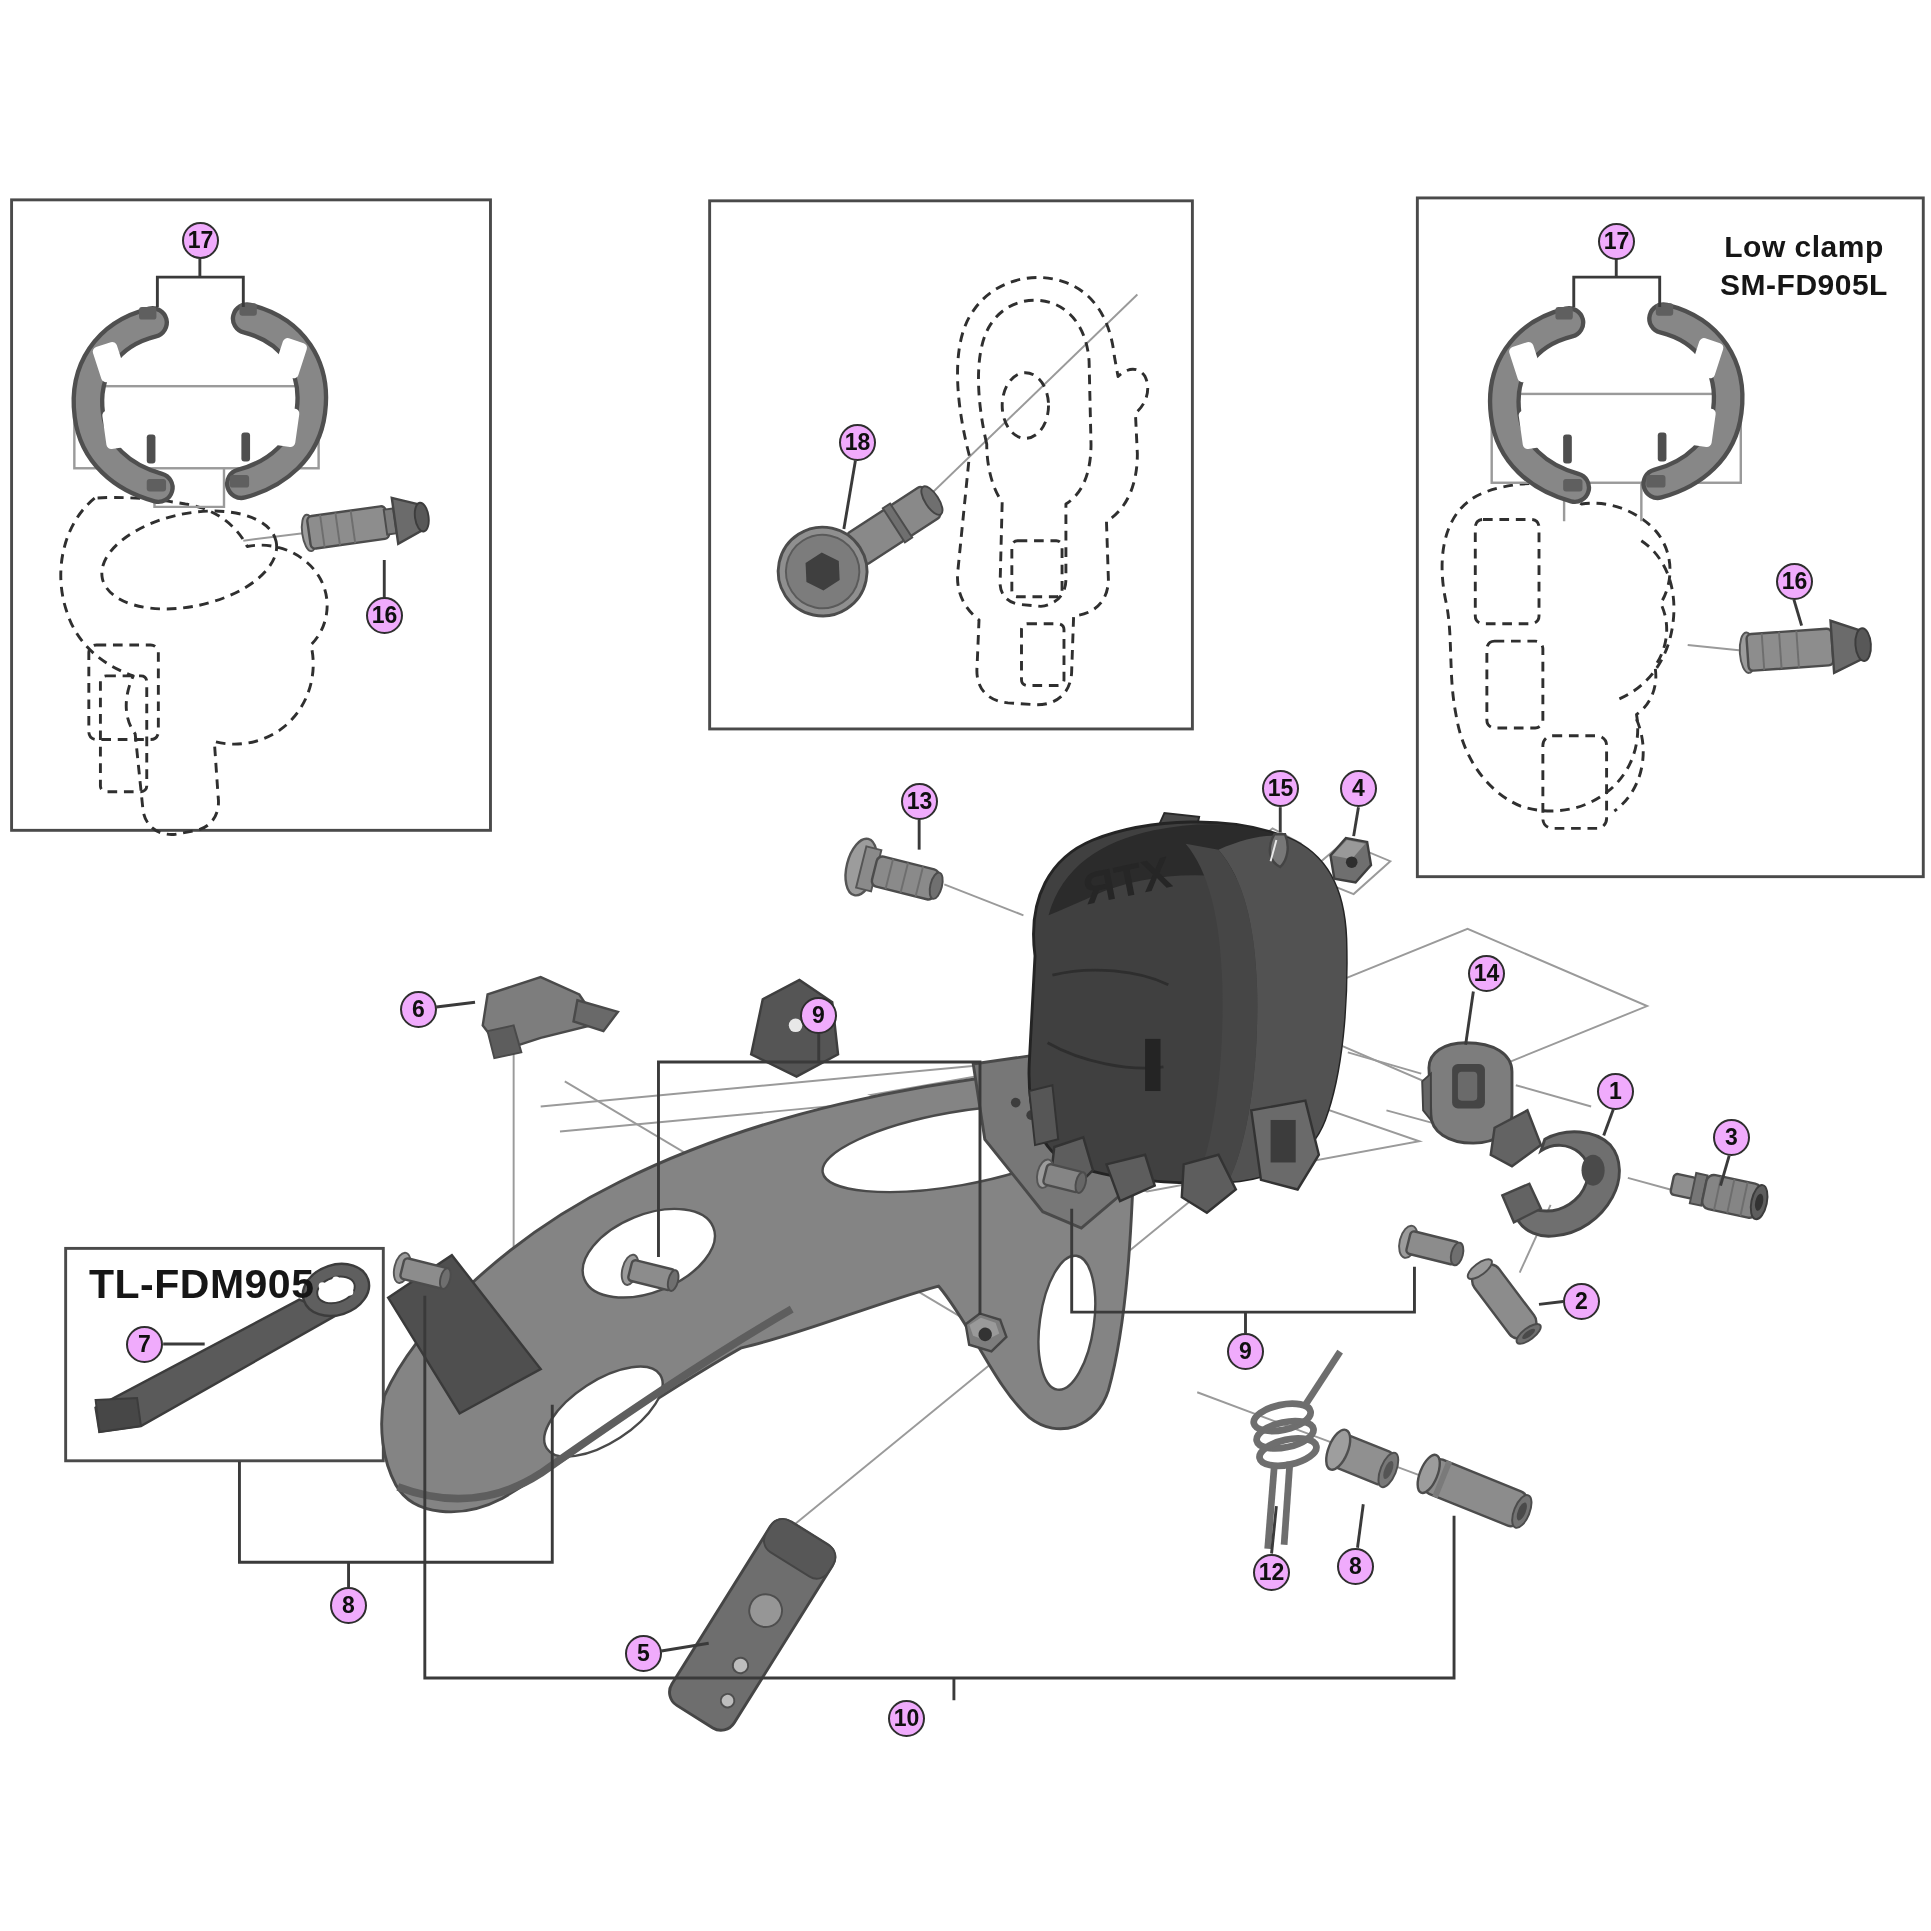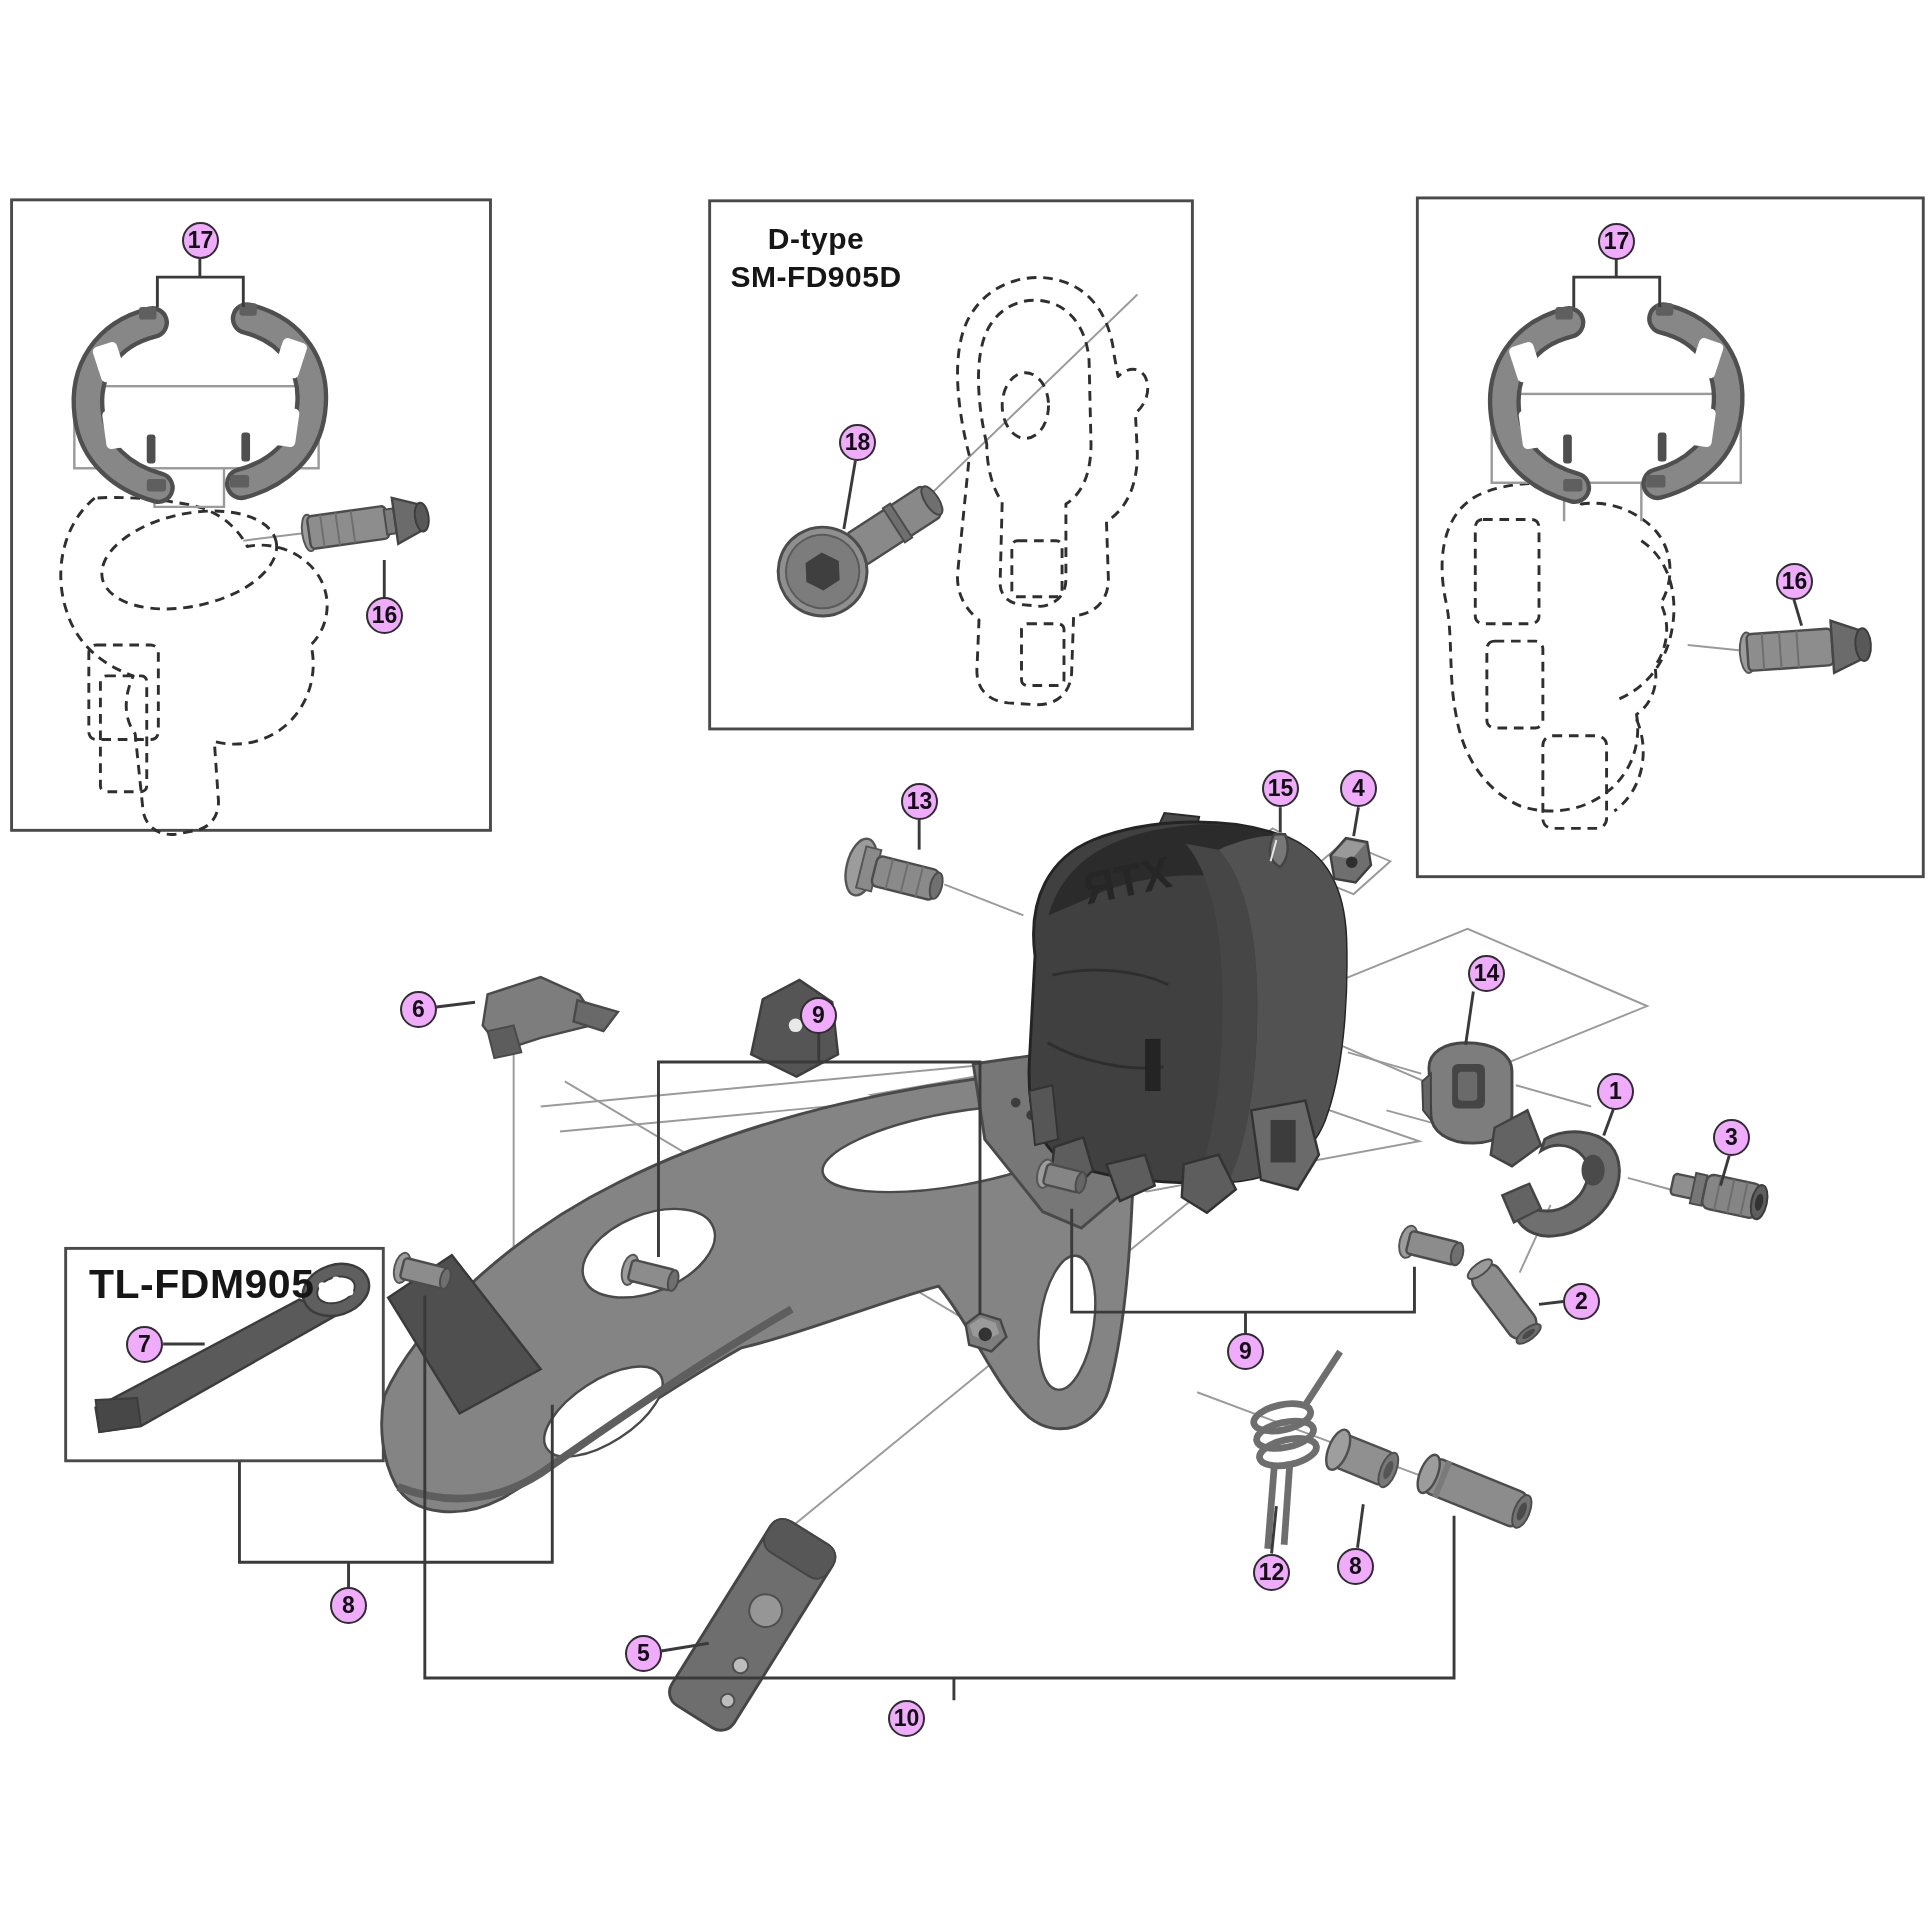--- a/index.html
+++ b/index.html
@@ -315,25 +315,25 @@
     <line x1="361" y1="1618" x2="361" y2="1644"></line>
     <line x1="685" y1="1710" x2="734" y2="1702"></line>
     <path d="M440,1342 L440,1738 L1506,1738 L1506,1570"></path>
     <line x1="988" y1="1738" x2="988" y2="1761"></line>
     <line x1="1317" y1="1609" x2="1322" y2="1560"></line>
     <line x1="1406" y1="1603" x2="1412" y2="1558"></line>
   </g>
 </svg>
 
 
-<div class="boxlabel center" style="left:705px;top:220px;width:222px;">
-  <div>D-type</div>
-  <div>SM-FD905D</div>
+
+<div class="boxlabel center" style="left:1690px;top:228px;width:228px;">
+  <div>Low clamp</div>
+  <div>SM-FD905L</div>
 </div>
-
 
 <div class="boxlabel" style="left:89px;top:1265px;font-size:41px;">TL-FDM905</div>
 
 <div class="callout" style="left:182px;top:222px;">17</div>
 <div class="callout" style="left:366px;top:597px;">16</div>
 <div class="callout" style="left:839px;top:424px;">18</div>
 <div class="callout" style="left:1598px;top:223px;">17</div>
 <div class="callout" style="left:1776px;top:563px;">16</div>
 <div class="callout" style="left:901px;top:783px;">13</div>
 <div class="callout" style="left:1262px;top:770px;">15</div>

